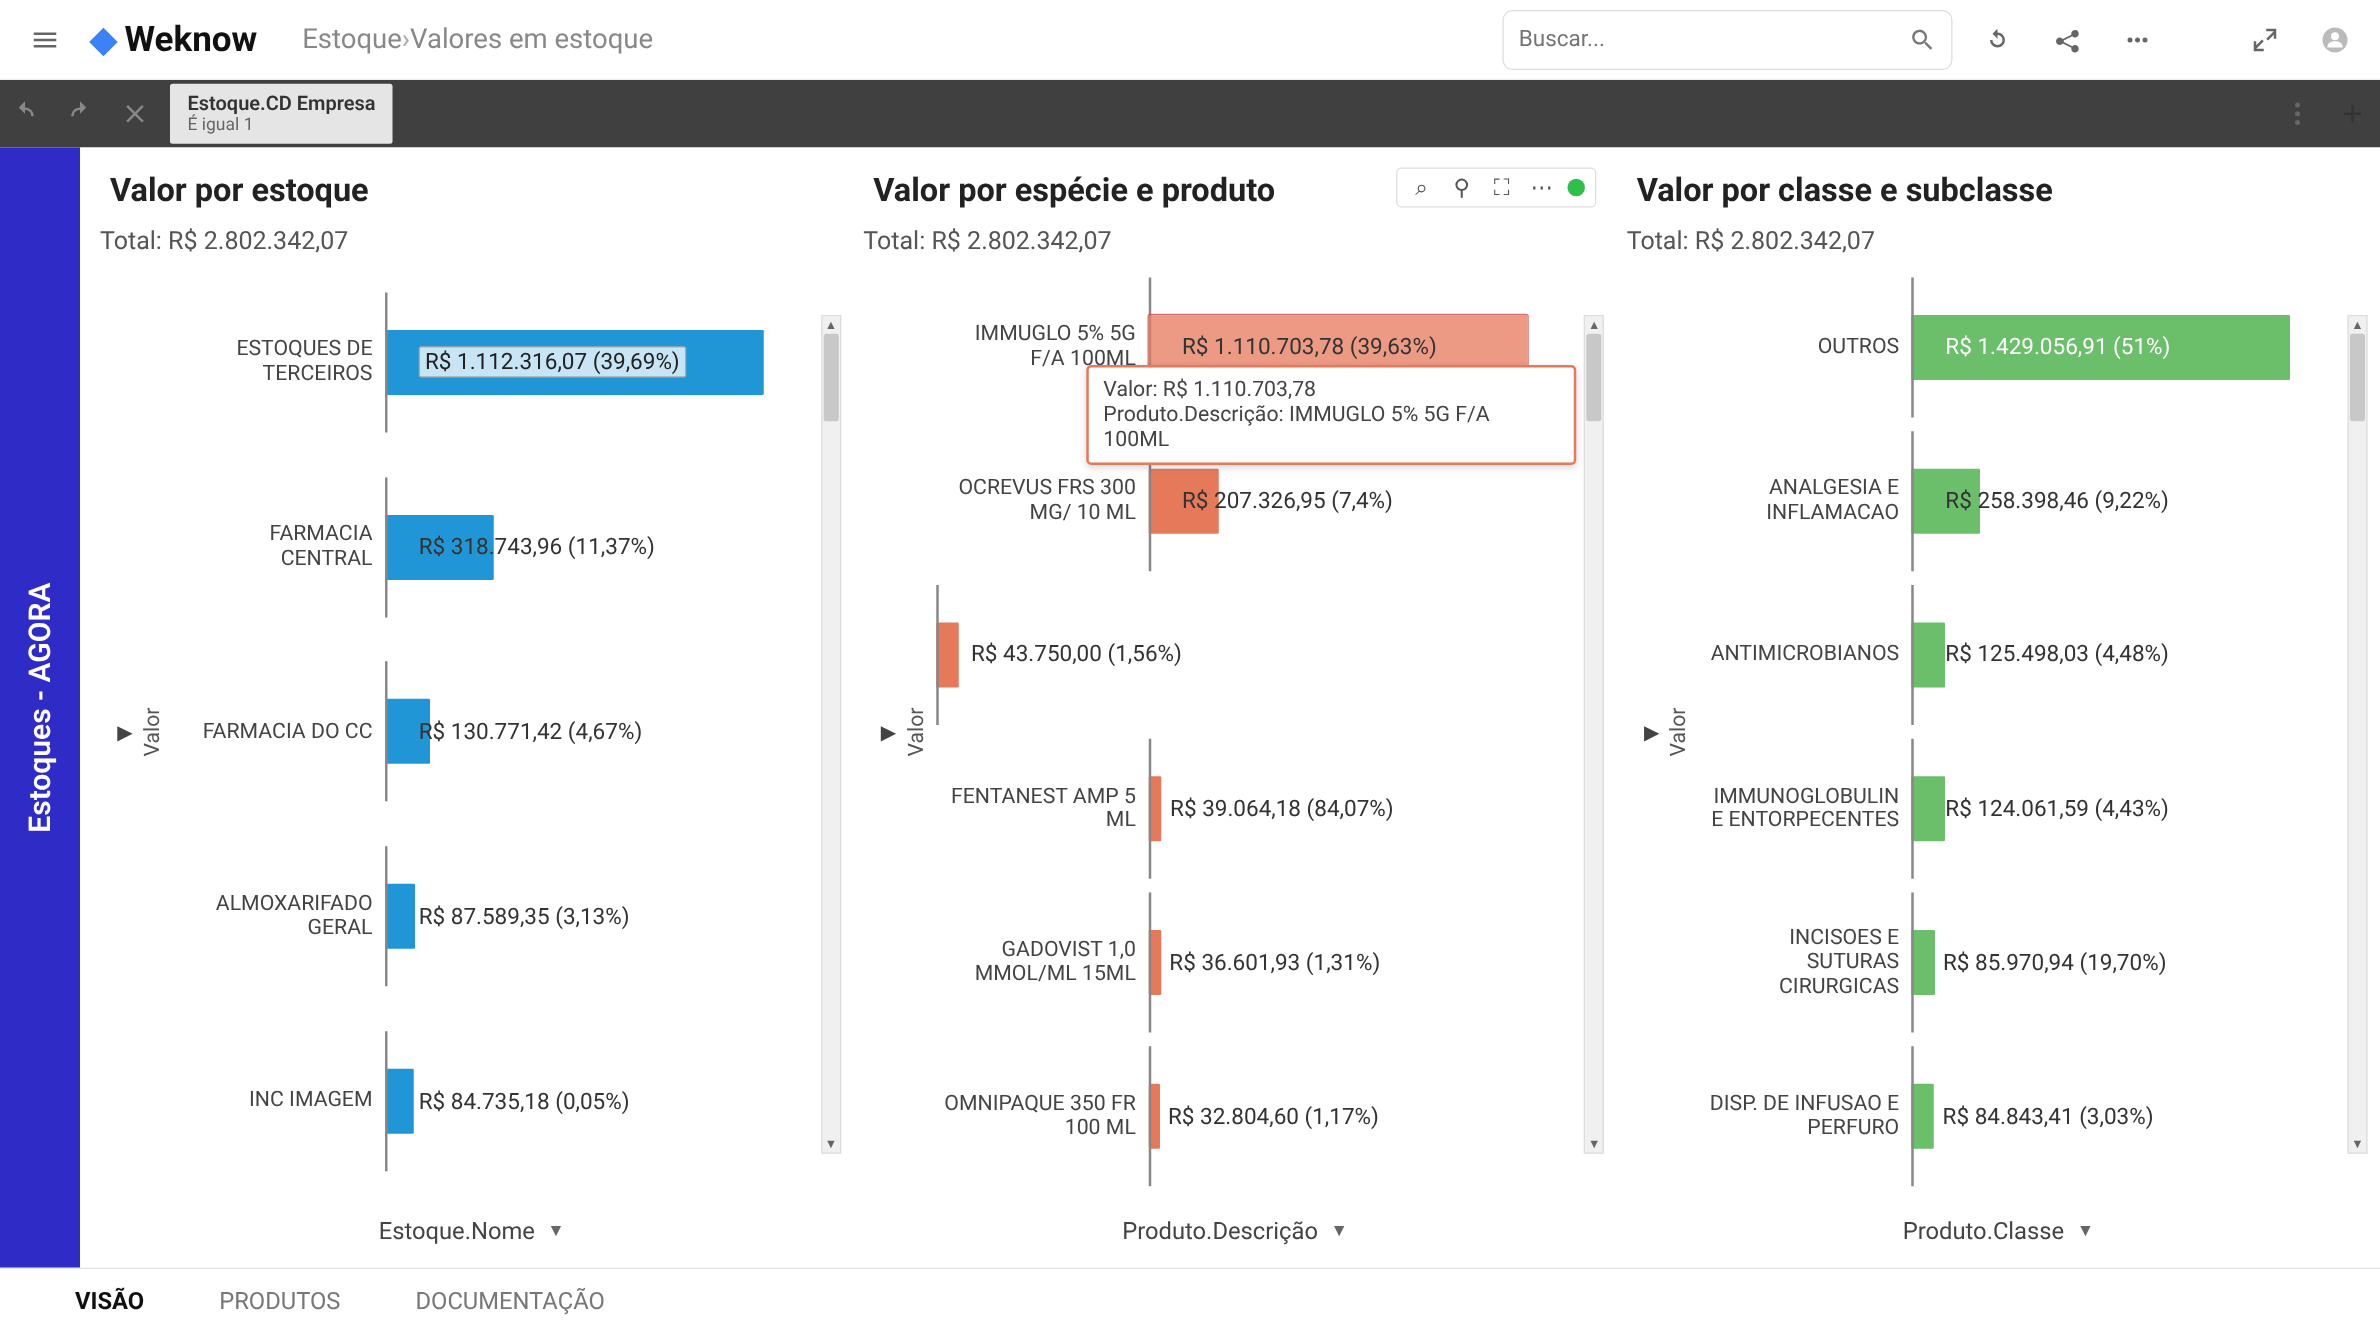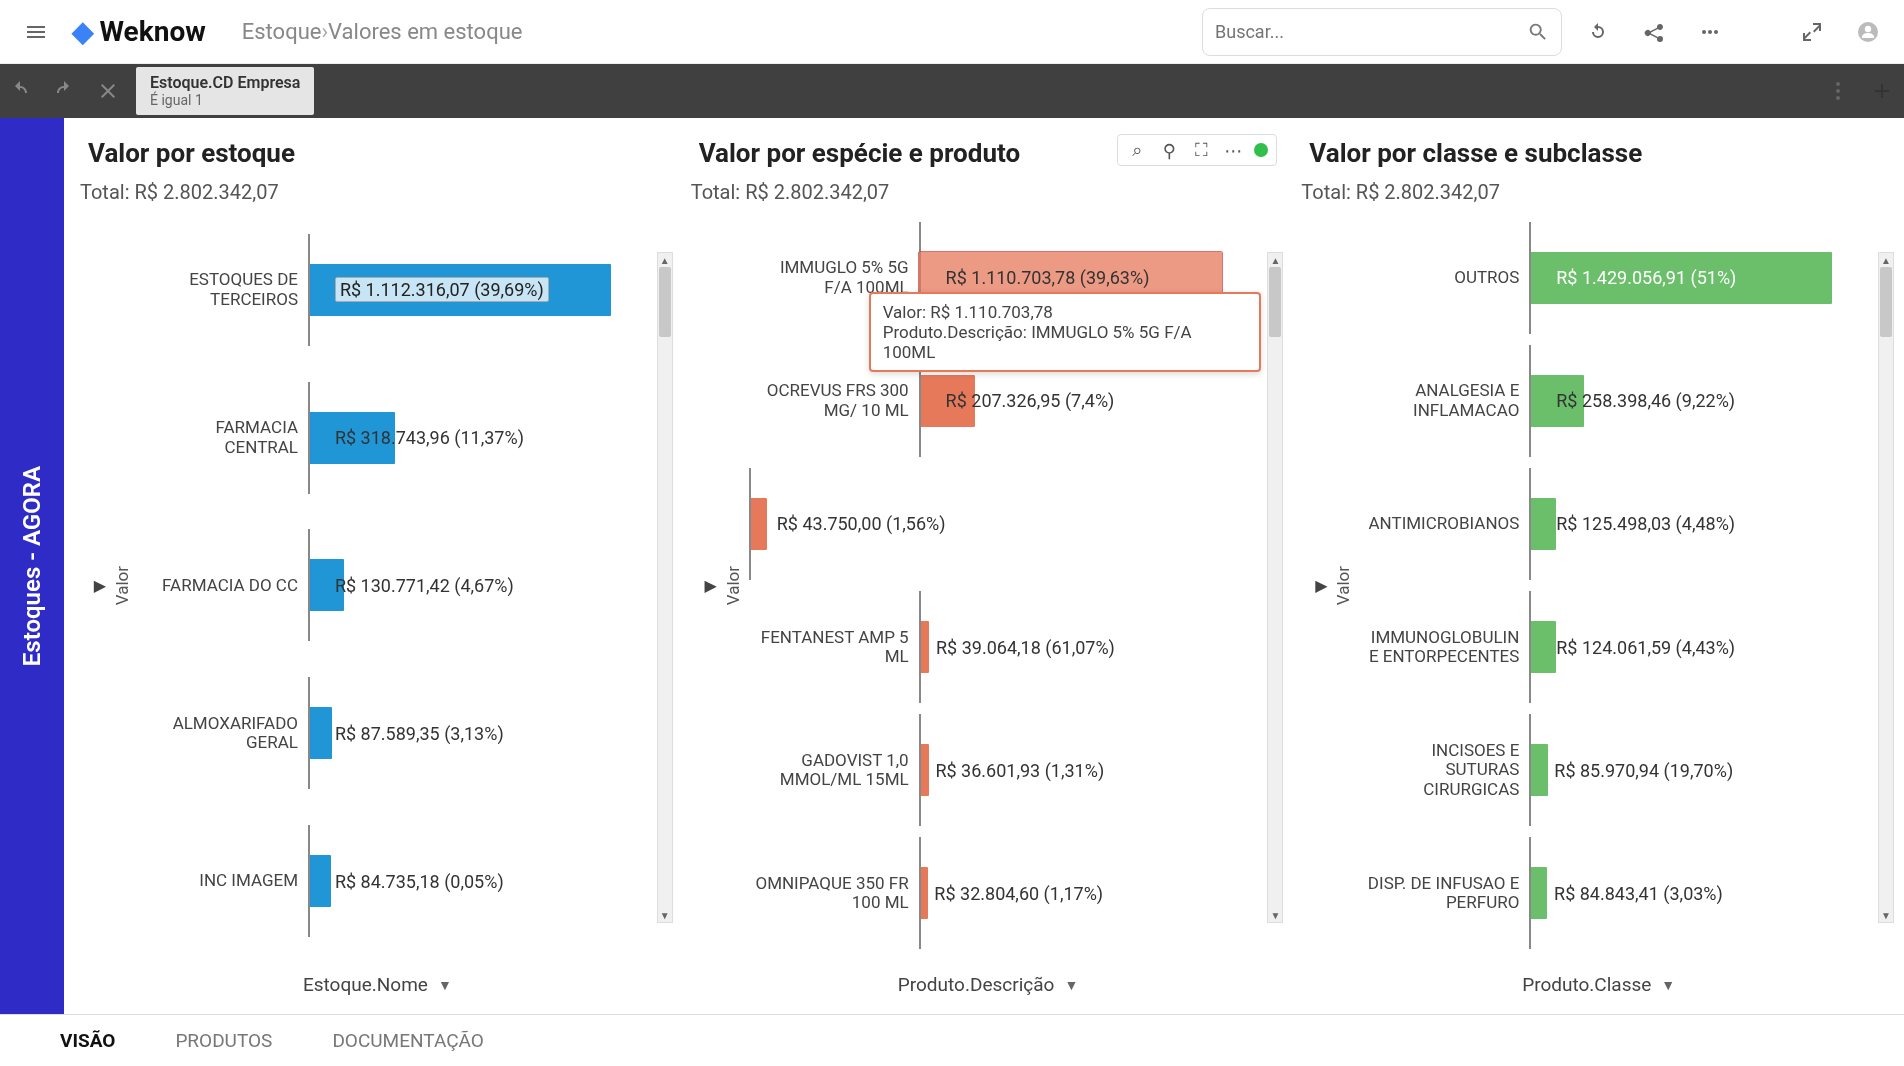--- a/index.html
+++ b/index.html
@@ -261,21 +261,21 @@
           <div class="baseline"></div>
           <div class="bar orange" style="width:3.54%;"></div>
           <div class="barval" style="left:5.54%">R$ 43.750,00 (1,56%)</div>
         </div>
       </div>
       <div class="row">
         <div class="rowlabel">FENTANEST AMP 5 ML</div>
         <div class="bararea">
           <div class="baseline"></div>
           <div class="bar orange" style="width:3.16%;"></div>
-          <div class="barval" style="left:5.16%">R$ 39.064,18 (61,07%)</div>
+          <div class="barval" style="left:5.16%">R$ 39.064,18 (84,07%)</div>
         </div>
       </div>
       <div class="row">
         <div class="rowlabel">GADOVIST 1,0 MMOL/ML 15ML</div>
         <div class="bararea">
           <div class="baseline"></div>
           <div class="bar orange" style="width:2.98%;"></div>
           <div class="barval" style="left:4.98%">R$ 36.601,93 (1,31%)</div>
         </div>
       </div>

